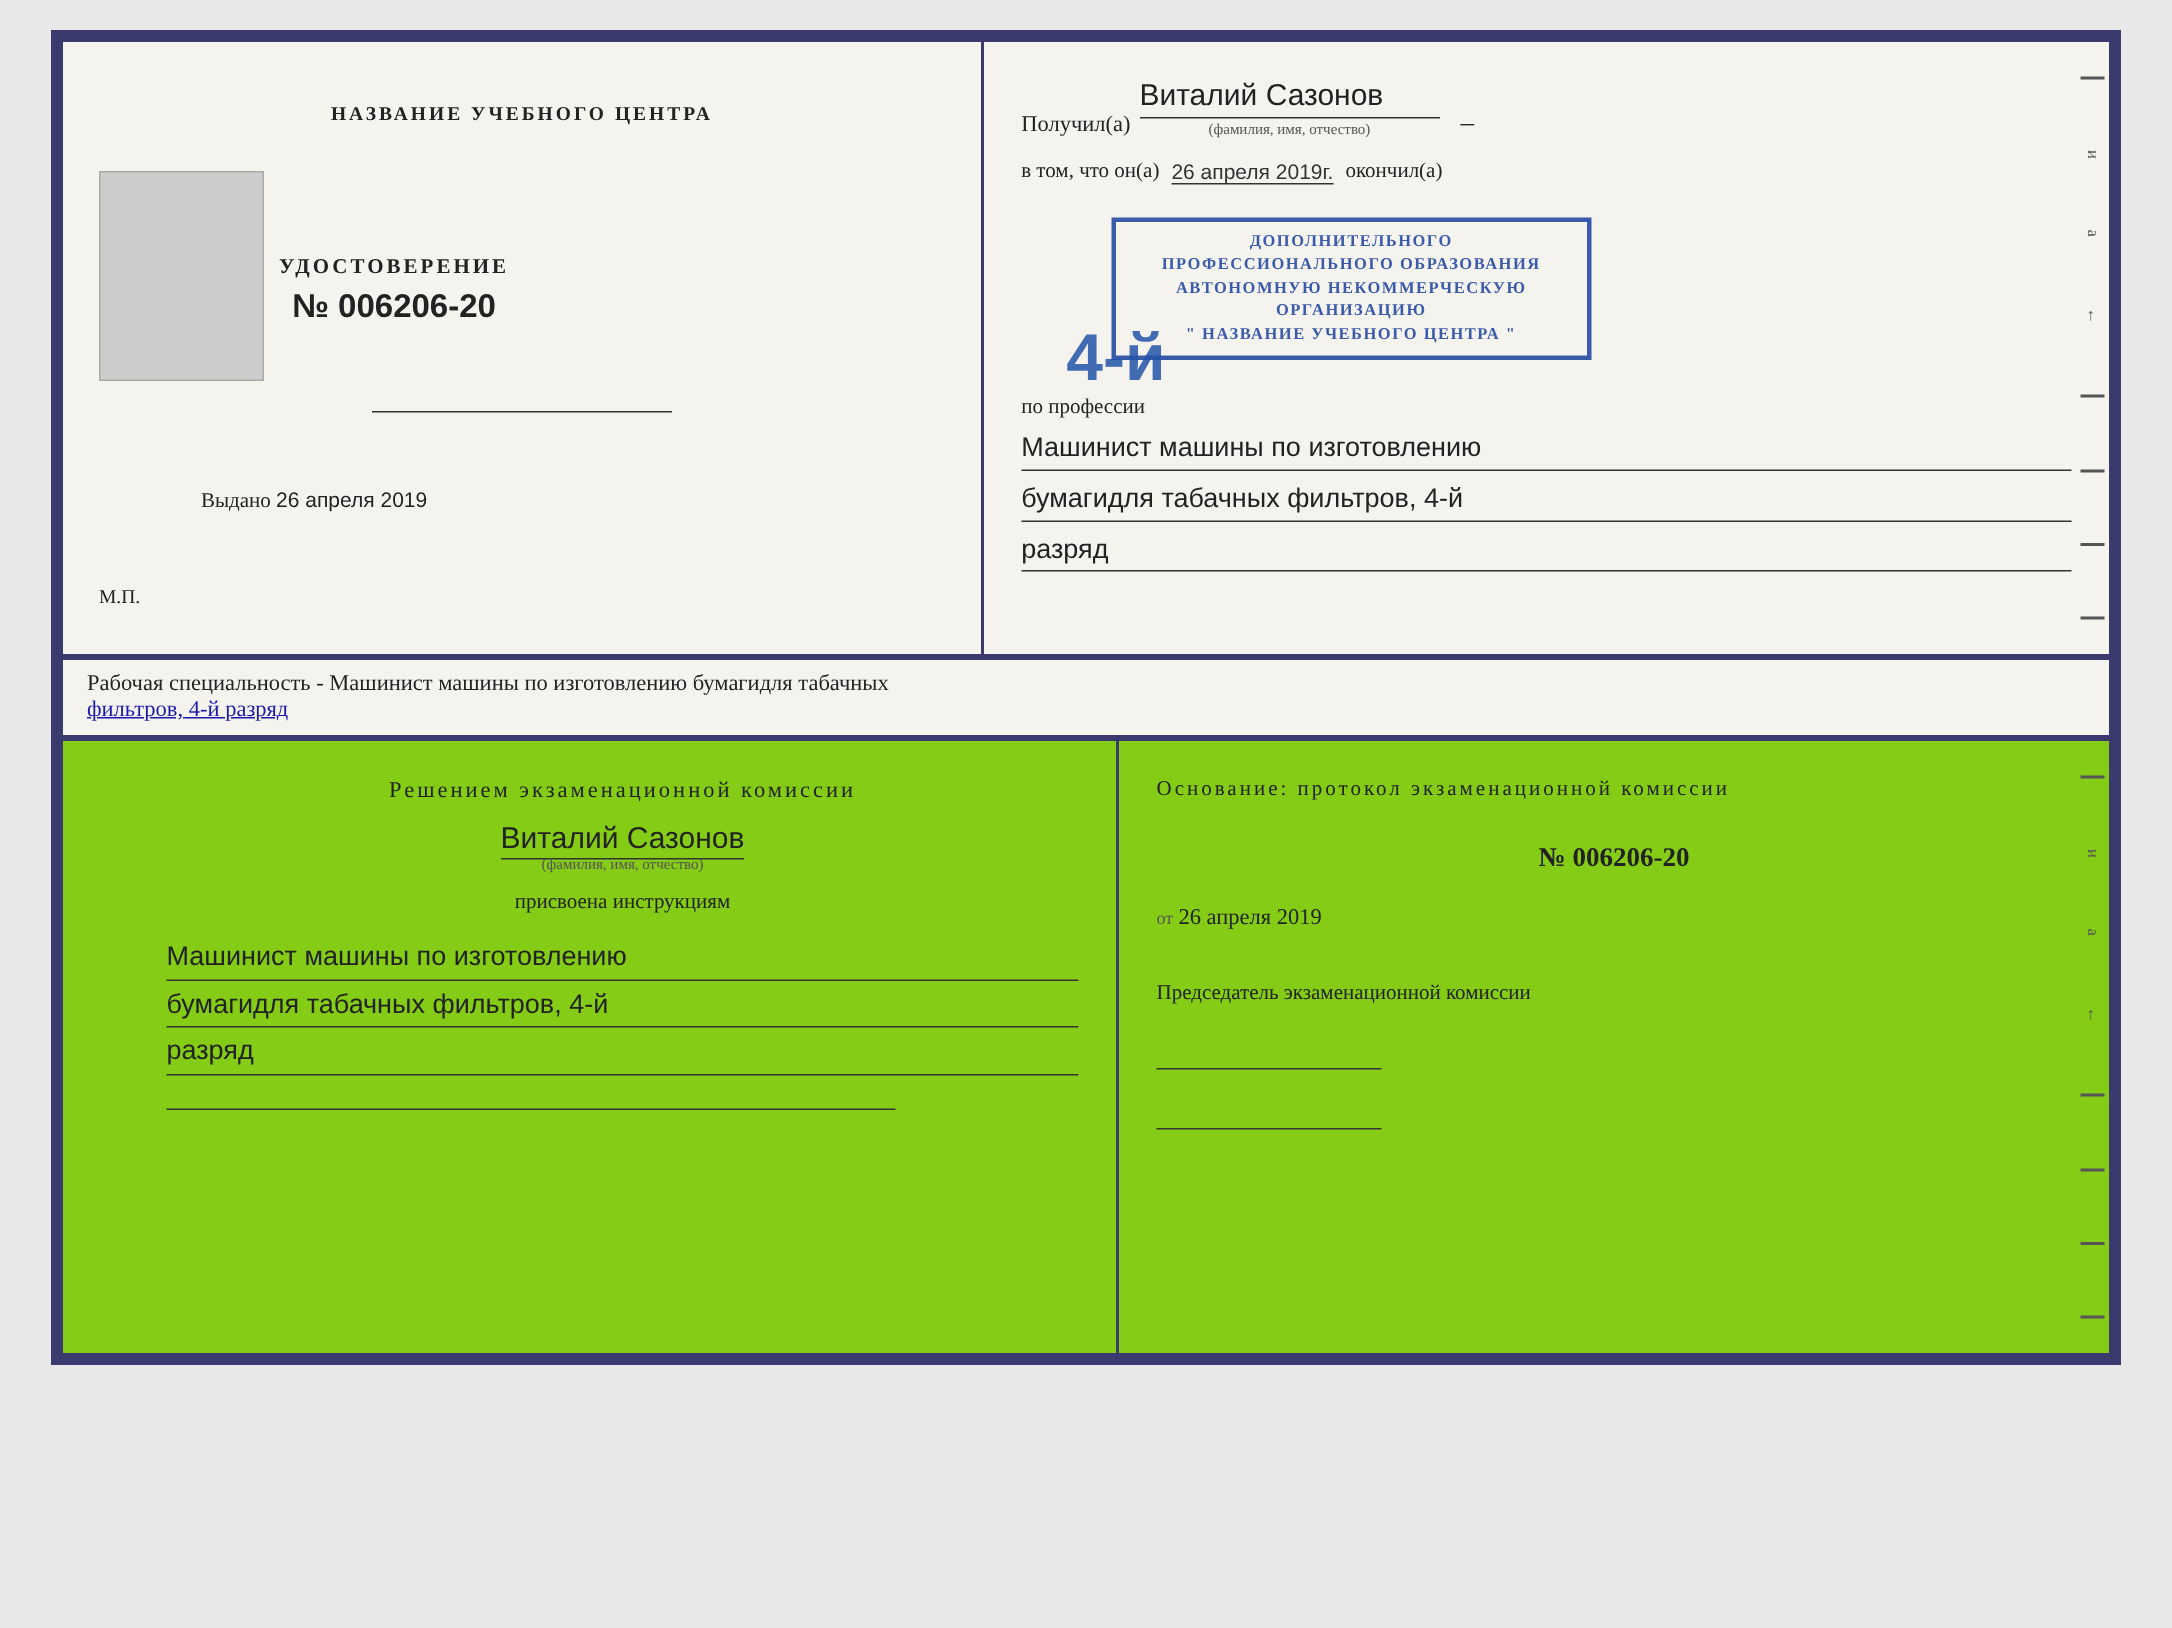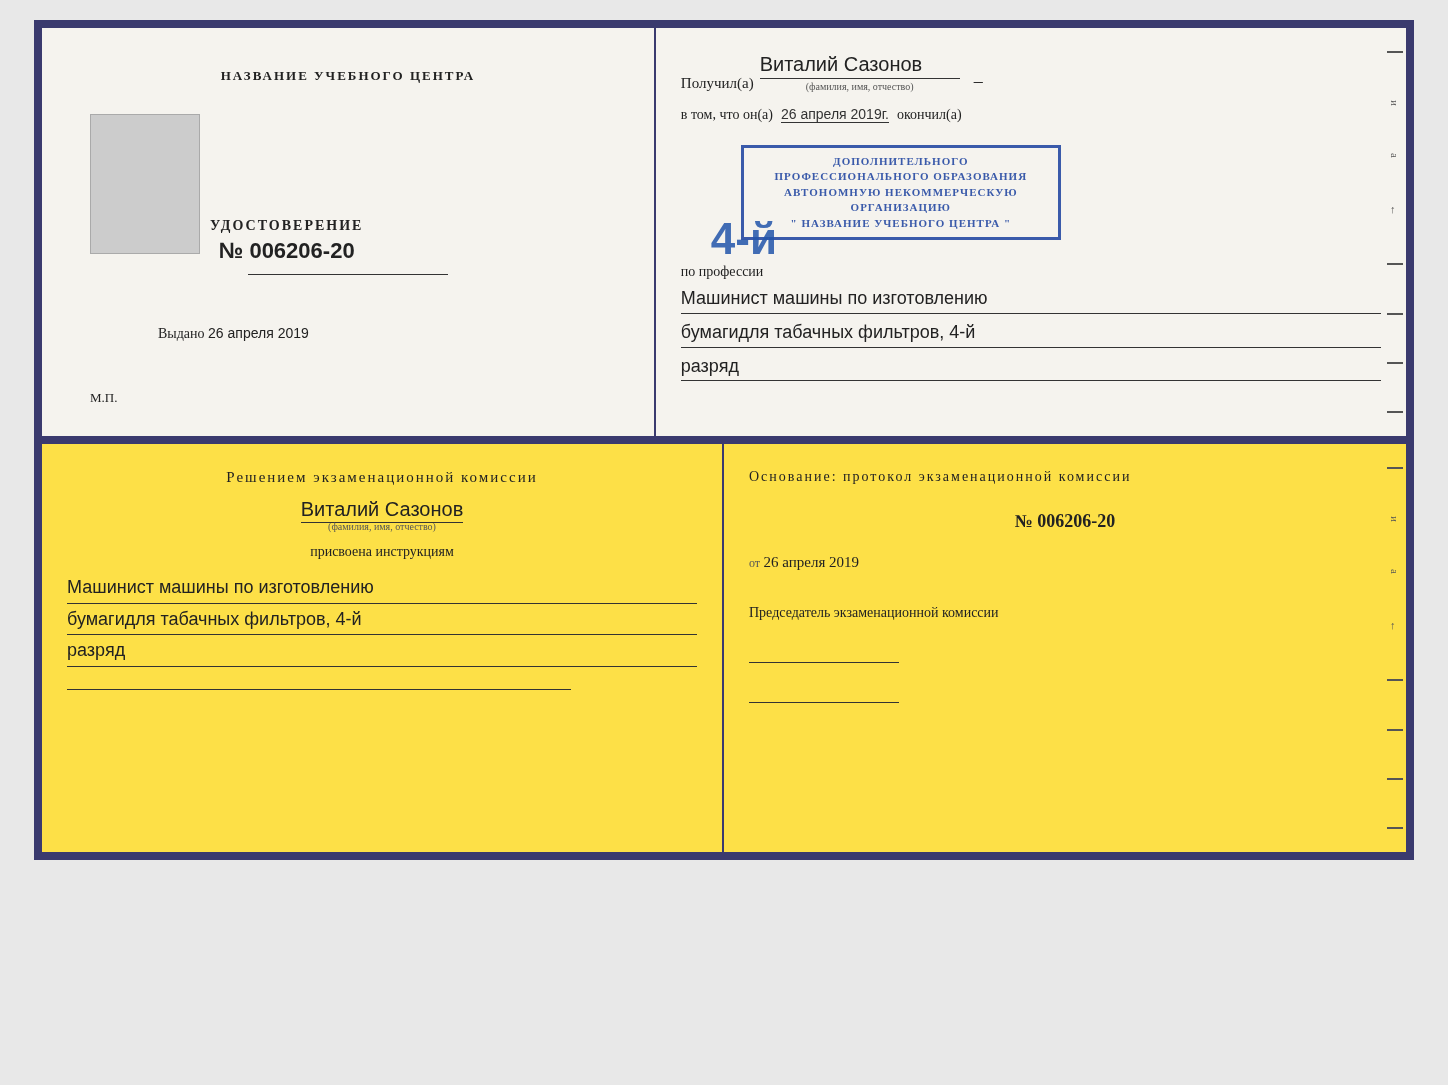--- a/index.html
+++ b/index.html
@@ -29,21 +29,21 @@
       background: #f5f3ee;
       border: 8px solid #3a3a6e;
       border-bottom: 4px solid #3a3a6e;
       position: relative;
       min-height: 420px;
     }
 
     .cert-left {
       width: 45%;
       border-right: 2px solid #3a3a6e;
-      padding: 30px 28px;
+      padding: 30px 4px;
       display: flex;
       flex-direction: column;
       align-items: center;
       justify-content: space-between;
       position: relative;
     }
 
     .cert-left-title {
       font-size: 13px;
       font-weight: bold;
@@ -240,24 +240,25 @@
 
     .between-label .underline-text {
       text-decoration: underline;
       color: #1a1aaa;
     }
 
     
     .certificate-bottom {
       display: flex;
       width: 100%;
-      background: #fde047;
+      background: #84cc16;
       border: 8px solid #3a3a6e;
       border-top: 4px solid #3a3a6e;
       min-height: 420px;
+      padding-left: 44px;
     }
 
     .cert-bottom-left {
       width: 50%;
       border-right: 2px solid #3a3a6e;
       padding: 25px 25px 20px 25px;
       display: flex;
       flex-direction: column;
       gap: 12px;
       position: relative;
@@ -374,21 +375,21 @@
     .cert-left-inner {
       width: 100%;
       display: flex;
       flex-direction: column;
       align-items: center;
     }
 
     .left-top-row {
       display: flex;
       width: 100%;
-      align-items: flex-end;
+      align-items: center;
       gap: 10px;
     }
 
     .horizontal-line {
       border-bottom: 1px solid #333;
       width: 200px;
       margin: 10px auto;
     }
   </style>
 </head>
@@ -456,20 +457,24 @@
         <div class="strip-letter">а</div>
         <div class="strip-letter">←</div>
         <div class="strip-dash"></div>
         <div class="strip-dash"></div>
         <div class="strip-dash"></div>
         <div class="strip-dash"></div>
       </div>
     </div>
   </div>
 
+  <div class="between-label">
+    <span>Рабочая специальность - Машинист машины по изготовлению бумагидля табачных</span><br>
+    <span class="underline-text">фильтров, 4-й разряд</span>
+  </div>
 
   <div class="certificate-bottom">
 
     <div class="cert-bottom-left">
       <div class="komissia-title">Решением  экзаменационной  комиссии</div>
 
       <div style="text-align:center;">
         <span class="komissia-name">Виталий Сазонов</span>
         <span class="komissia-name-sub">(фамилия, имя, отчество)</span>
       </div>

